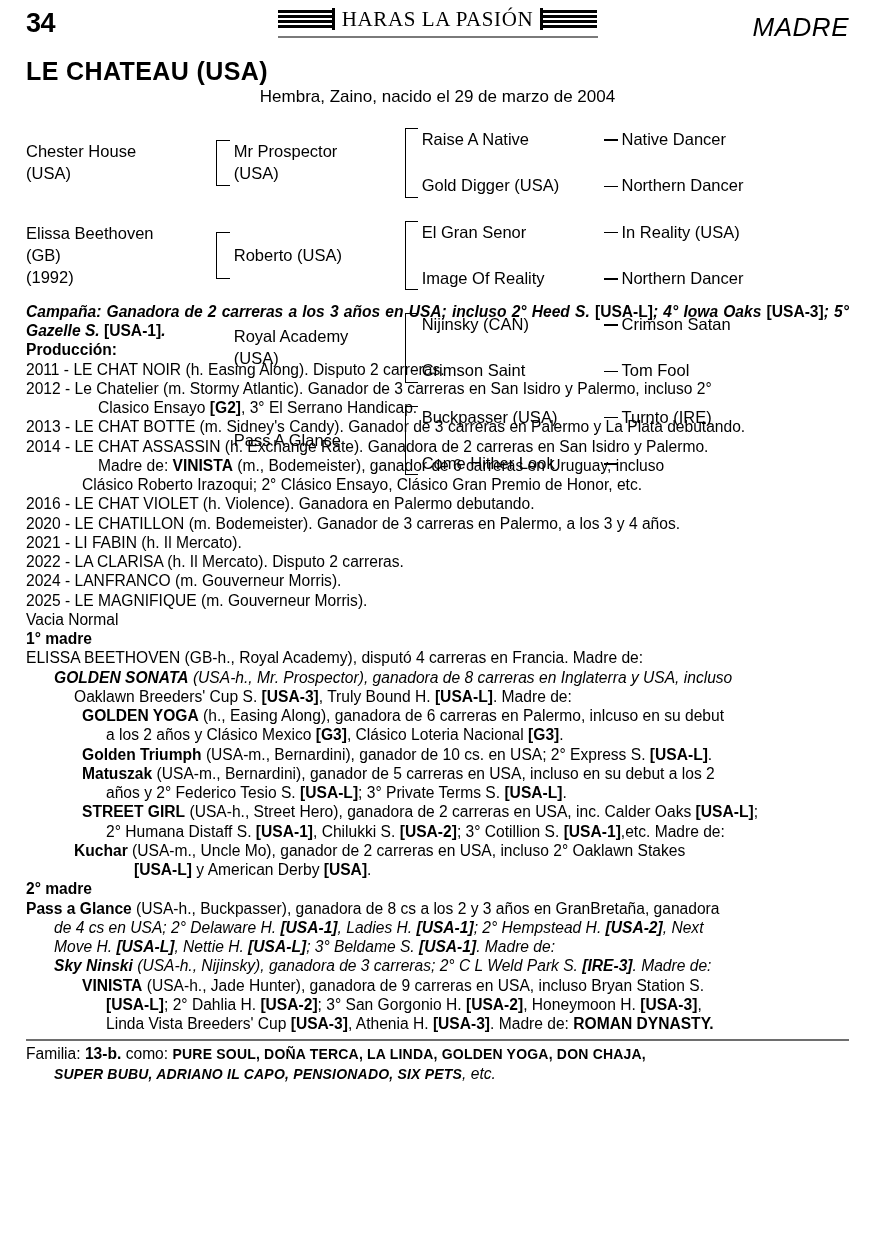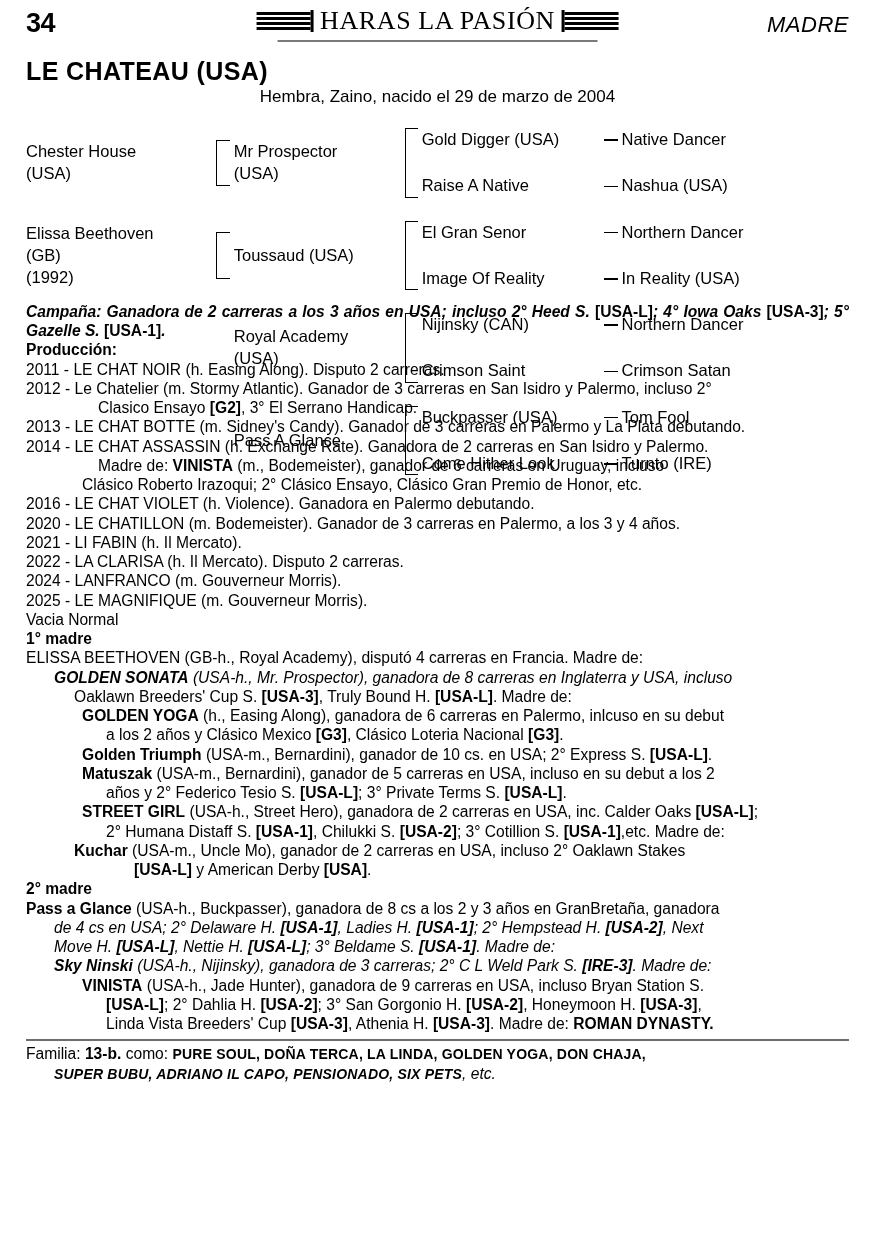--- a/index.html
+++ b/index.html
@@ -49,42 +49,42 @@
     flex-direction: column;
     align-items: center;
   }
   .brand-row {
     display: flex;
     align-items: center;
     gap: 0px;
   }
   .brand-name {
     font-family: "Liberation Serif", serif;
-    font-size: 26px;
+    font-size: 21px;
     letter-spacing: 0.6px;
     line-height: 1;
     padding: 0 7px;
     white-space: nowrap;
   }
   .stripes {
     display: flex;
     flex-direction: column;
     gap: 2px;
     width: 54px;
   }
   .stripes .bar { height: 3px; background: #000; width: 100%; }
   .vbar { width: 3px; height: 22px; background: #000; }
   .brand-underline {
     width: 320px;
     height: 2px;
     background: #7a7a7a;
     margin-top: 6px;
   }
   .corner-label {
-    font-size: 22px;
+    font-size: 26px;
     font-style: italic;
     font-weight: 500;
     letter-spacing: 0.5px;
     text-align: right;
     width: 140px;
     padding-top: 2px;
   }
 
   
   .horse-title {
@@ -276,21 +276,21 @@
           <div class="bracket-inner"></div>
         </div>
     </div>
 
     <div class="ped-col col-gen2">
       <div class="gen2-cell">
         <div>Mr Prospector</div>
         <div>(USA)</div>
       </div>
       <div class="gen2-cell">
-        <div>Toussaud (USA)</div>
+        <div>Roberto (USA)</div>
       </div>
       <div class="gen2-cell">
         <div>Royal Academy</div>
         <div>(USA)</div>
       </div>
       <div class="gen2-cell">
         <div>Pass A Glance</div>
       </div>
     </div>
 
@@ -303,22 +303,22 @@
         </div>
       <div class="bracket-sm">
           <div class="bracket-sm-inner"></div>
         </div>
       <div class="bracket-sm">
           <div class="bracket-sm-inner"></div>
         </div>
     </div>
 
     <div class="ped-col col-gen3">
+      <div class="gen3-cell">Raise A Native</div>
       <div class="gen3-cell">Gold Digger (USA)</div>
-      <div class="gen3-cell">Raise A Native</div>
       <div class="gen3-cell">El Gran Senor</div>
       <div class="gen3-cell">Image Of Reality</div>
       <div class="gen3-cell">Nijinsky (CAN)</div>
       <div class="gen3-cell">Crimson Saint</div>
       <div class="gen3-cell">Buckpasser (USA)</div>
       <div class="gen3-cell">Come Hither Look</div>
     </div>
 
     <div class="ped-col col-dash">
       <div class="dash-cell">
@@ -342,21 +342,20 @@
       <div class="dash-cell">
           <i></i>
         </div>
       <div class="dash-cell">
           <i></i>
         </div>
     </div>
 
     <div class="ped-col col-gen4">
       <div class="gen4-cell">Native Dancer</div>
-      <div class="gen4-cell">Nashua (USA)</div>
       <div class="gen4-cell">Northern Dancer</div>
       <div class="gen4-cell">In Reality (USA)</div>
       <div class="gen4-cell">Northern Dancer</div>
       <div class="gen4-cell">Crimson Satan</div>
       <div class="gen4-cell">Tom Fool</div>
       <div class="gen4-cell">Turnto (IRE)</div>
     </div>
   </div>
 
   <div class="body-text">

